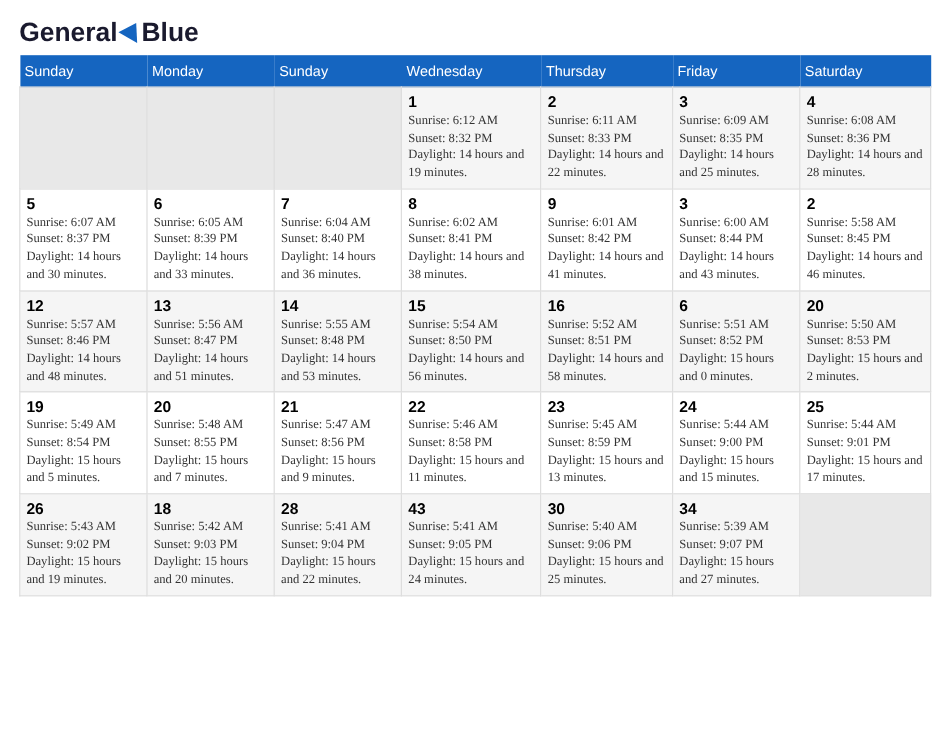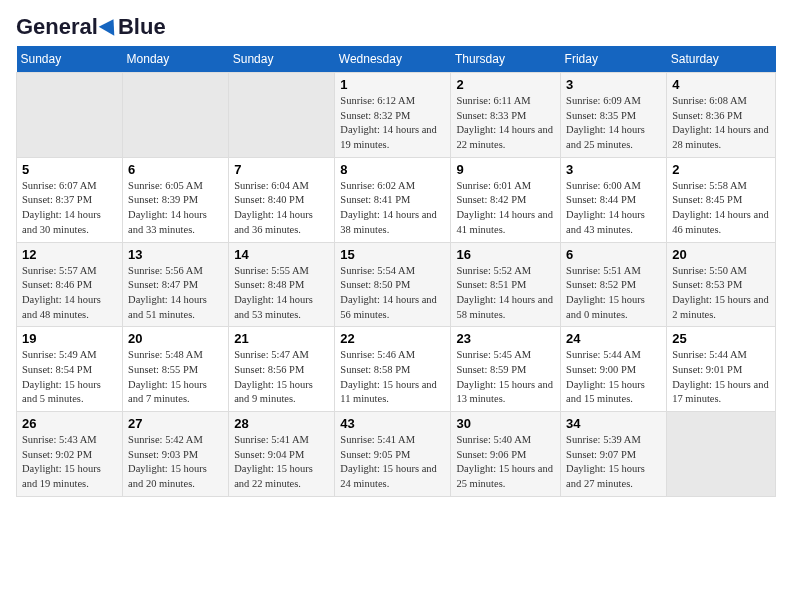--- a/index.html
+++ b/index.html
@@ -237,21 +237,21 @@
           <span class="day-number">25</span>
           <div class="day-info">Sunrise: 5:44 AM<br>Sunset: 9:01 PM<br>Daylight: 15 hours and 17 minutes.</div>
         </td>
       </tr>
       <tr>
         <td>
           <span class="day-number">26</span>
           <div class="day-info">Sunrise: 5:43 AM<br>Sunset: 9:02 PM<br>Daylight: 15 hours and 19 minutes.</div>
         </td>
         <td>
-          <span class="day-number">27</span>
+          <span class="day-number">18</span>
           <div class="day-info">Sunrise: 5:42 AM<br>Sunset: 9:03 PM<br>Daylight: 15 hours and 20 minutes.</div>
         </td>
         <td>
           <span class="day-number">28</span>
           <div class="day-info">Sunrise: 5:41 AM<br>Sunset: 9:04 PM<br>Daylight: 15 hours and 22 minutes.</div>
         </td>
         <td>
           <span class="day-number">43</span>
           <div class="day-info">Sunrise: 5:41 AM<br>Sunset: 9:05 PM<br>Daylight: 15 hours and 24 minutes.</div>
         </td>

